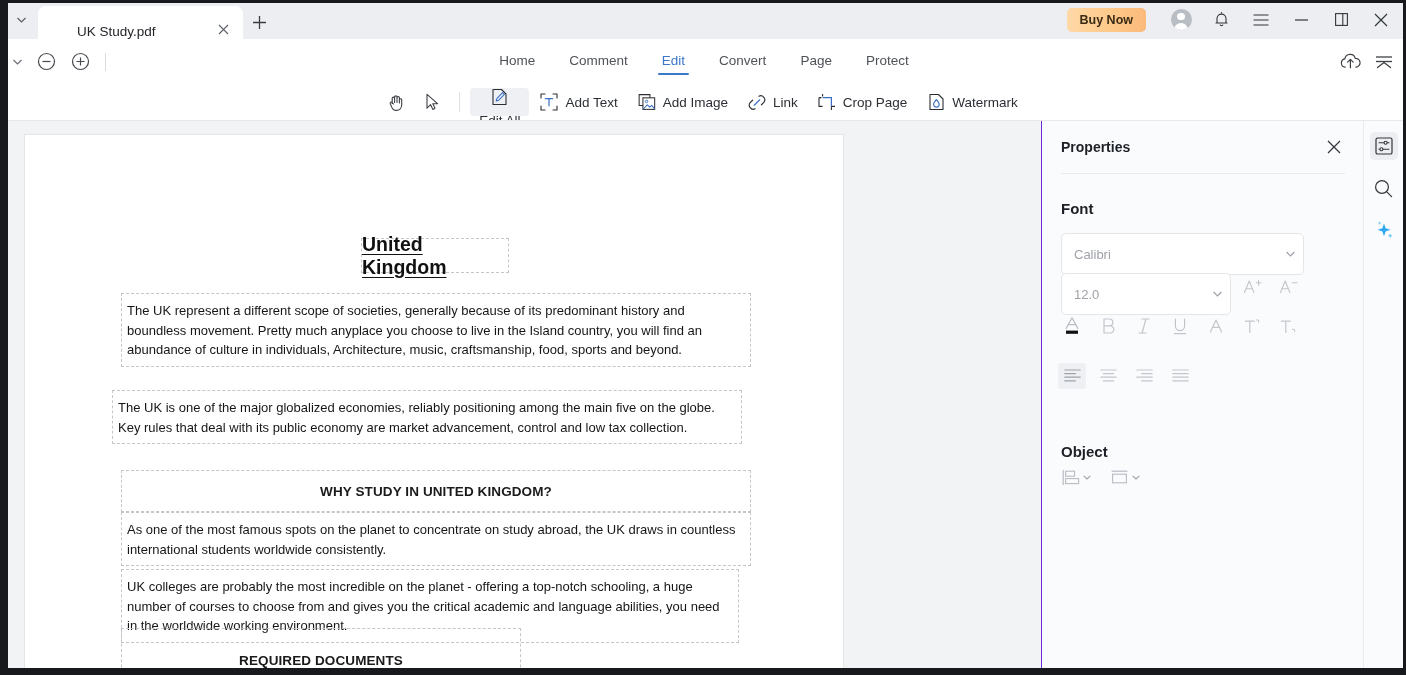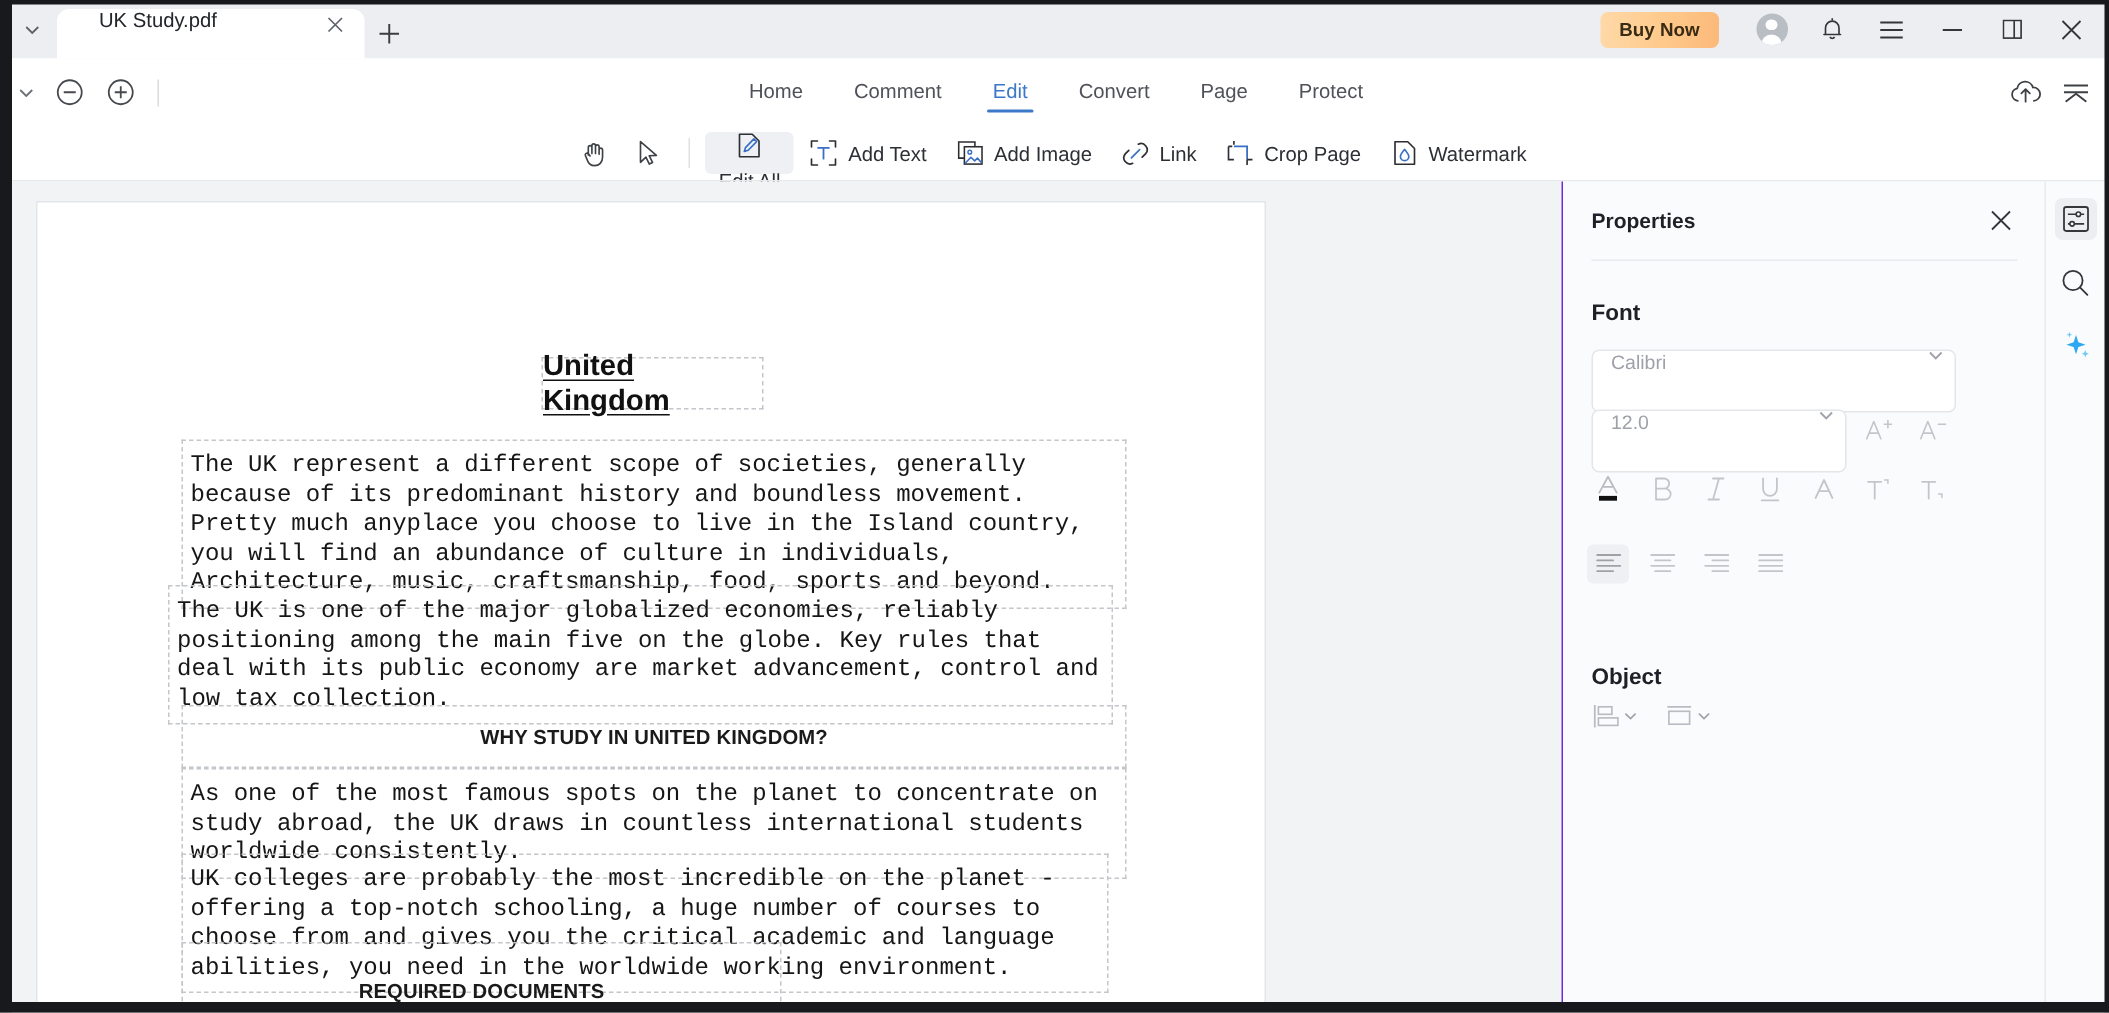--- a/index.html
+++ b/index.html
@@ -31,22 +31,22 @@
   }
   .tab-caret {
     width:26px; height:39px; display:flex; align-items:center; justify-content:center;
     margin-left:8px; color:#5c6067; font-size:8px;
   }
   .tab {
     position:relative;
     height:33px; min-width:205px; max-width:205px;
     background:#ffffff;
     border-radius:8px 8px 0 0;
-    display:flex; align-items:flex-start;
-    padding:0 10px 0 28px;
+    display:flex; align-items:flex-end;
+    padding:0 10px 0 39px;
     margin-left:4px;
   }
   .tab-title {
     font-size:13.5px; color:#22252a; white-space:nowrap;
     overflow:hidden; text-overflow:ellipsis; flex:1;
   }
   .tab-close {
     width:20px; height:20px; display:flex; align-items:center; justify-content:center;
     color:#5c6067; border-radius:3px; flex:none;
   }
@@ -145,21 +145,21 @@
 
   .t-p1 { left:96px; top:158px; width:630px; padding:7px 5px 6px; }
   .t-p2 { left:87px; top:255px; width:630px; padding:7px 5px 6px; }
   .t-head1 { left:96px; top:335px; width:630px; height:42px; display:flex; align-items:center; justify-content:center; }
   .t-head1 span { font-size:13.5px; font-weight:700; letter-spacing:.1px; }
   .t-p3 { left:96px; top:377px; width:630px; padding:7px 5px 6px; }
   .t-p4 { left:96px; top:434px; width:618px; padding:7px 5px 6px; }
   .t-head2 { left:96px; top:493px; width:400px; height:50px; display:flex; align-items:flex-end; justify-content:center; padding-bottom:9px; }
   .t-head2 span { font-size:13.5px; font-weight:700; letter-spacing:.1px; }
 
-  .body-text { font-size:16px; line-height:19.6px; color:#161616;font-family:Liberation Mono, monospace; }
+  .body-text { font-size:13px; line-height:19.6px; color:#161616; }
 
   
   .props {
     position:absolute; left:1041px; top:121px; width:322px; height:547px;
     background:#fafbfc;
     border-left:1px solid #6d28d9;
   }
   .props-head {
     position:absolute; left:0; top:0; width:322px; height:52px;
     display:flex; align-items:center; padding:0 18px 0 19px;
@@ -167,21 +167,21 @@
   .props-title { font-size:14px; font-weight:700; color:#1d2026; }
   .props-close { margin-left:auto; width:24px; height:24px; display:flex; align-items:center; justify-content:center; color:#33363b; }
   .props-divider { position:absolute; left:19px; top:52px; width:284px; height:1px; background:#e8eaed; }
 
   .sec-label { position:absolute; font-size:15px; font-weight:700; color:#1d2026; }
   .lbl-font { left:19px; top:79px; }
   .lbl-object { left:19px; top:322px; }
 
   .select {
     position:absolute; height:42px; border:1px solid #e4e6e9; border-radius:5px;
-    background:#fff; display:flex; padding:0 8px 0 12px;
+    background:#fff; display:flex; align-items:center; padding:0 8px 0 12px;
     font-size:13px; color:#9ea2a8;
   }
   .select .arrow { margin-left:auto; color:#9ea2a8; font-size:8px; line-height:1; }
   .sel-fontname { left:19px; top:112px; width:243px; }
   .sel-fontsize { left:19px; top:152px; width:170px; }
 
   .icobtn {
     position:absolute; width:28px; height:26px; border-radius:4px;
     display:flex; align-items:center; justify-content:center;
     color:#c2c6cb;

